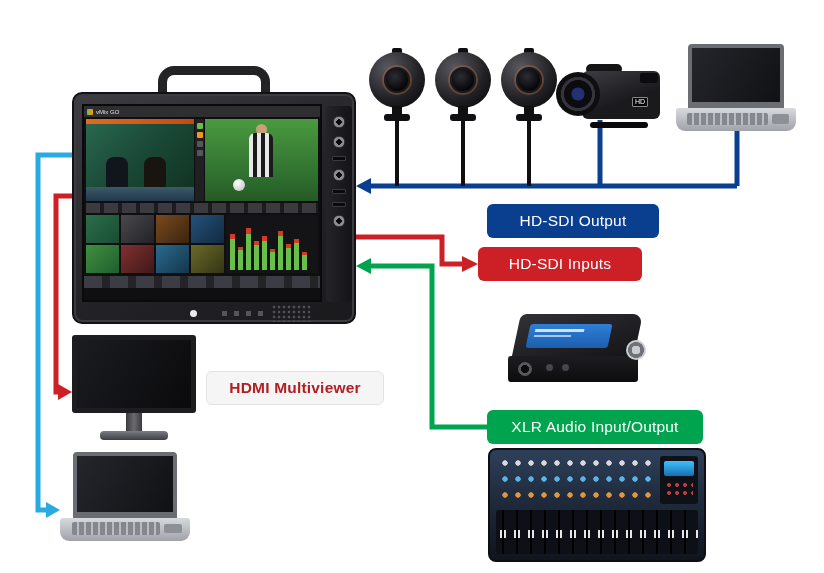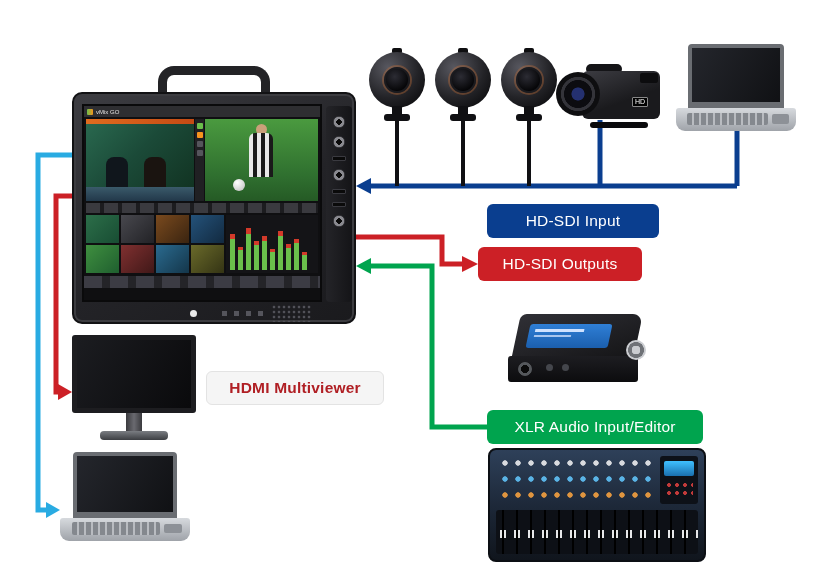--- a/index.html
+++ b/index.html
@@ -325,18 +325,18 @@
     <div class="mix-knobs mk1"></div>
     <div class="mix-knobs mk2"></div>
     <div class="mix-knobs mk3"></div>
     <div class="mix-screenpanel">
       <div class="mix-display"></div>
       <div class="mix-btns"></div>
     </div>
     <div class="mix-faders"></div>
   </div>
 
-  <div class="label lbl-inputs">HD-SDI Input</div>
-  <div class="label lbl-outputs">HD-SDI Outputs</div>
+  <div class="label lbl-inputs">HD-SDI Output</div>
+  <div class="label lbl-outputs">HD-SDI Inputs</div>
   <div class="label lbl-multiviewer">HDMI Multiviewer</div>
-  <div class="label lbl-xlr">XLR Audio Input/Editor</div>
+  <div class="label lbl-xlr">XLR Audio Input/Output</div>
 
 </div>
 
 </body></html>

